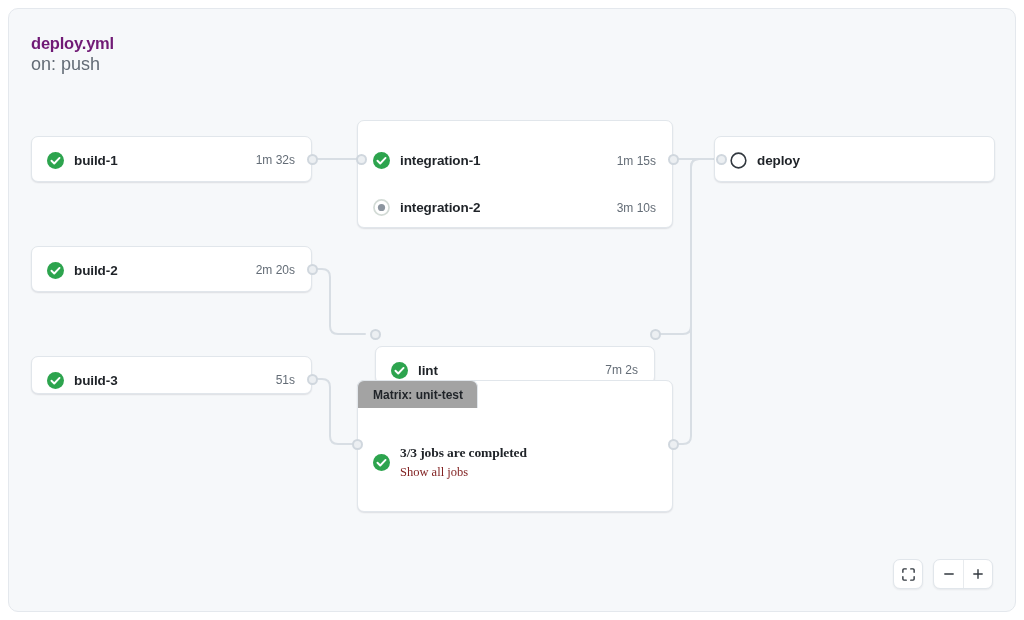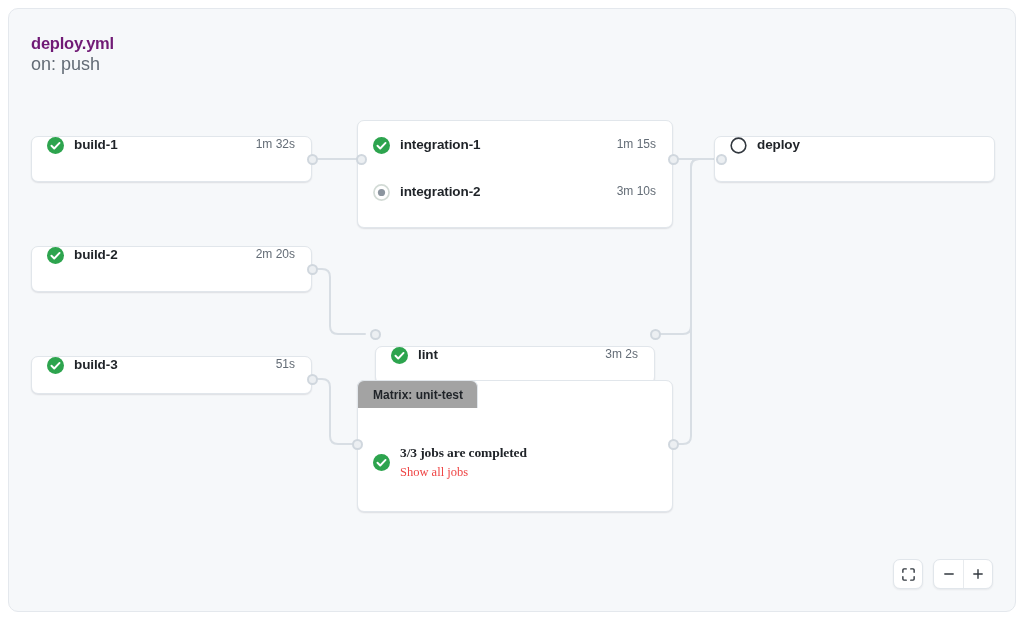--- a/index.html
+++ b/index.html
@@ -59,21 +59,21 @@
     background: #ffffff;
     border: 1px solid #e1e6eb;
     border-radius: 7px;
     box-shadow: 0 1px 2px rgba(31,35,40,0.07), 0 1px 1px rgba(31,35,40,0.04);
     z-index: 3;
   }
 
   .job-row {
     position: relative;
     display: flex;
-    align-items: flex-start;
+    align-items: center;
     height: 46px;
     padding: 0 16px 0 15px;
   }
   .job-name {
     font-size: 13.5px;
     font-weight: bold;
     color: #1f2328;
     letter-spacing: -0.1px;
     margin-left: 10px;
     white-space: nowrap;
@@ -113,21 +113,21 @@
   .matrix-text { margin-left: 10px; }
   .matrix-title {
     font-size: 13.5px;
     font-weight: bold;
     color: #1f2328;
     letter-spacing: -0.1px;
     line-height: 18px;
   }
   .matrix-link {
     font-size: 12.5px;
-    color: #ef4444;
+    color: #7f1d1d;
     line-height: 17px;
     margin-top: 2px;
     cursor: pointer;
   }
 
   
   #controls {
     position: absolute;
     right: 22px; bottom: 22px;
     display: flex;
@@ -247,21 +247,21 @@
     </div>
   </div>
 
   <div class="node" style="left:366px; top:310px; width:280px; height:38px;margin-top:27px;">
     <div class="job-row">
       <svg class="status-icon" viewBox="0 0 16 16">
         <circle cx="8" cy="8" r="8" fill="#2da44e"></circle>
         <path d="M4.2 8.2 L6.8 10.8 L11.8 5.6" fill="none" stroke="#ffffff" stroke-width="1.8" stroke-linecap="round" stroke-linejoin="round"></path>
       </svg>
       <span class="job-name">lint</span>
-      <span class="job-duration">3m 2s</span>
+      <span class="job-duration">7m 2s</span>
     </div>
   </div>
 
   <div class="node" style="left:348px; top:371px; width:316px; height:132px;">
     <div class="matrix-tab">Matrix: unit-test</div>
     <div class="matrix-body">
       <svg class="status-icon" viewBox="0 0 16 16">
         <circle cx="8" cy="8" r="8" fill="#2da44e"></circle>
         <path d="M4.2 8.2 L6.8 10.8 L11.8 5.6" fill="none" stroke="#ffffff" stroke-width="1.8" stroke-linecap="round" stroke-linejoin="round"></path>
       </svg>

